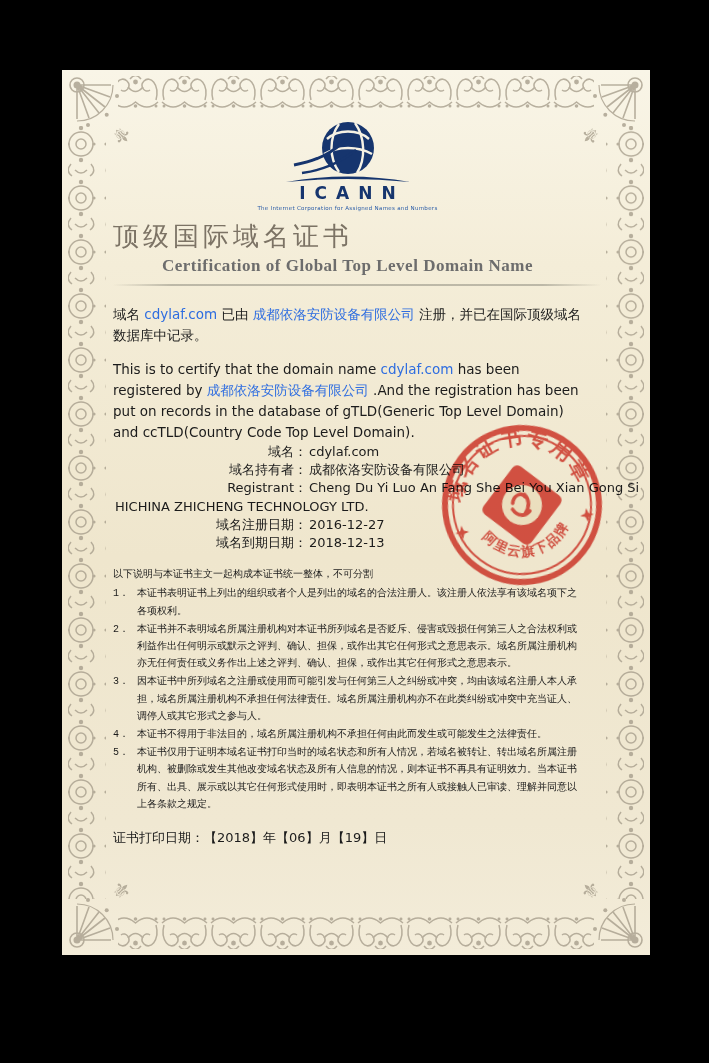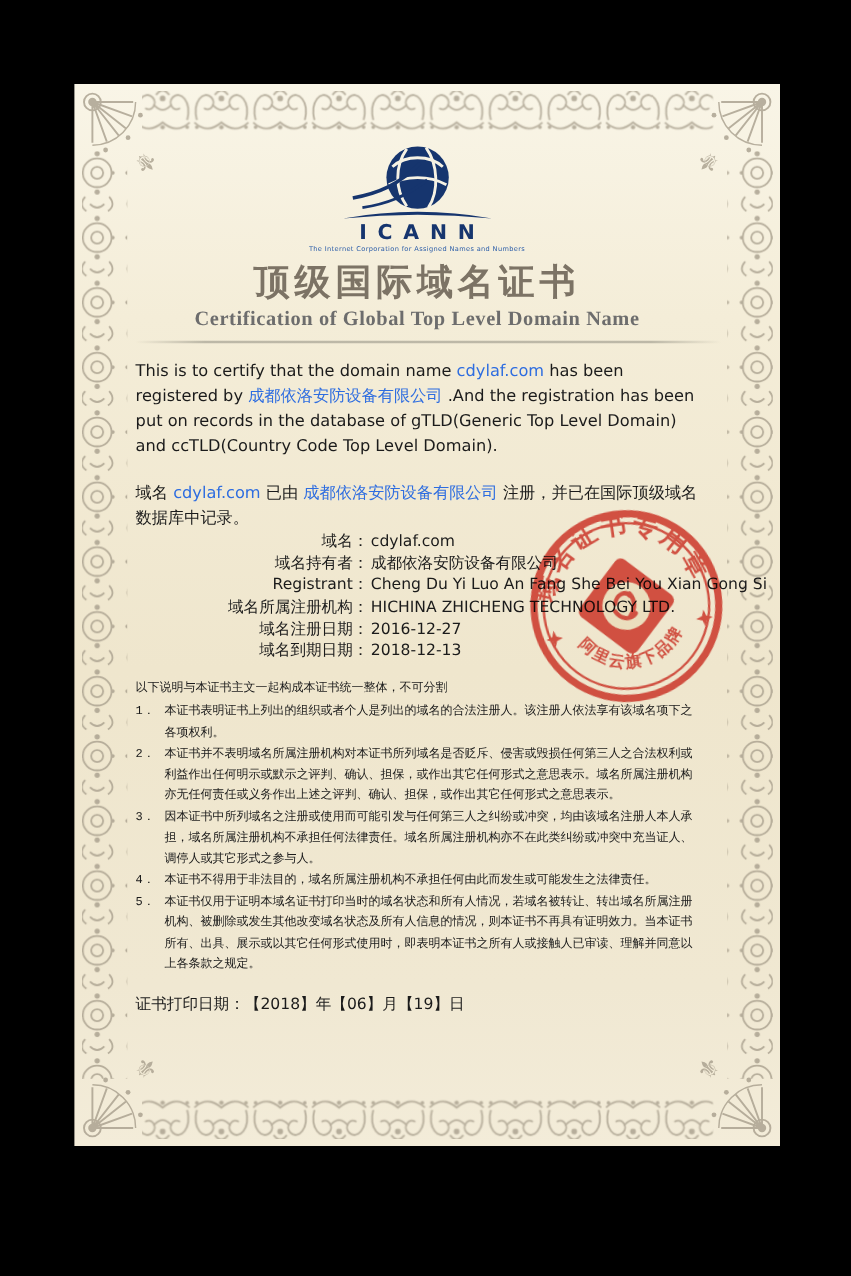--- a/index.html
+++ b/index.html
@@ -6,21 +6,21 @@
   .stage{position:relative;width:709px;height:1063px;background:#000;overflow:hidden;
          font-family:"DejaVu Sans","Liberation Sans",sans-serif;}
   .paper{position:absolute;left:62px;top:70px;width:588px;height:885px;overflow:hidden;
          background:linear-gradient(180deg,#f9f5e7 0%,#f4edd8 22%,#efe6cd 55%,#f0e8d2 85%,#f3ecd9 100%);
          box-shadow:0 0 22px rgba(0,0,0,.6);}
   .border-svg{position:absolute;left:0;top:0;}
   .content{position:absolute;left:0;top:0;width:556px;height:885px;box-sizing:border-box;
            padding:0 36px 0 51px;color:#1b1b1b;}
   .logo-wrap{text-align:center;margin-top:48px;line-height:0;}
   .logo-tagline{font-size:5.5px;line-height:8px;color:#2a5ca8;letter-spacing:.3px;text-align:center;}
-  .title{margin:6px 0 0 0;text-align:center;font-size:30px;line-height:36px;font-weight:bold;
+  .title{margin:6px 0 0 0;text-align:left;font-size:26px;line-height:36px;font-weight:normal;
          letter-spacing:4px;color:#7c7365;}
   .subtitle{margin:0;text-align:center;font-size:17px;line-height:24px;font-weight:bold;
             color:#6d6d6d;font-family:Liberation Serif, serif;letter-spacing:.5px;}
   .divider{margin:6px auto 0 auto;width:488px;height:2px;
            background:linear-gradient(90deg,rgba(120,118,106,0) 0%,#8f8d80 12%,#8f8d80 88%,rgba(120,118,106,0) 100%);
            border-radius:1px;opacity:.55;}
   .para{margin:0;font-size:13.5px;line-height:21px;}
   .para.cn{margin-top:18px;}
   .para.en{margin-top:13px;}
   .blue{color:#2e6de0;}
@@ -129,39 +129,38 @@
           <path d="M 58,64 Q 120,53 182,64 Q 120,58 58,64 Z" fill="#16356e"></path>
           <text x="124" y="81" text-anchor="middle" font-size="17" font-weight="bold" letter-spacing="9" fill="#16356e">ICANN</text>
         </svg>
         <div class="logo-tagline">The Internet Corporation for Assigned Names and Numbers</div>
       </div>
 
       <h1 class="title">顶级国际域名证书</h1>
       <h2 class="subtitle">Certification of Global Top Level Domain Name</h2>
       <div class="divider"></div>
 
+      <p class="para cn"><span>域名 </span><span class="blue">cdylaf.com</span><span> 已由 </span><span class="blue">成都依洛安防设备有限公司</span><span> 注册，并已在国际顶级域名数据库中记录。</span></p>
+
       <p class="para en"><span>This is to certify that the domain name </span><span class="blue">cdylaf.com</span><span> has been registered by </span><span class="blue">成都依洛安防设备有限公司</span><span> .And the registration has been put on records in the database of gTLD(Generic Top Level Domain) and ccTLD(Country Code Top Level Domain).</span></p>
-
-      <p class="para cn"><span>域名 </span><span class="blue">cdylaf.com</span><span> 已由 </span><span class="blue">成都依洛安防设备有限公司</span><span> 注册，并已在国际顶级域名数据库中记录。</span></p>
 
       <div class="details">
         <div class="d-row">
           <span class="d-label">域名：</span>
           <span class="d-value">cdylaf.com</span>
         </div>
         <div class="d-row">
           <span class="d-label">域名持有者：</span>
           <span class="d-value">成都依洛安防设备有限公司</span>
         </div>
         <div class="d-row">
           <span class="d-label">Registrant：</span>
           <span class="d-value">Cheng Du Yi Luo An Fang She Bei You Xian Gong Si</span>
         </div>
         <div class="d-row">
-          <span class="d-label">域名所属注册机构：</span>
           <span class="d-value">HICHINA ZHICHENG TECHNOLOGY LTD.</span>
         </div>
         <div class="d-row">
           <span class="d-label">域名注册日期：</span>
           <span class="d-value">2016-12-27</span>
         </div>
         <div class="d-row">
           <span class="d-label">域名到期日期：</span>
           <span class="d-value">2018-12-13</span>
         </div>

